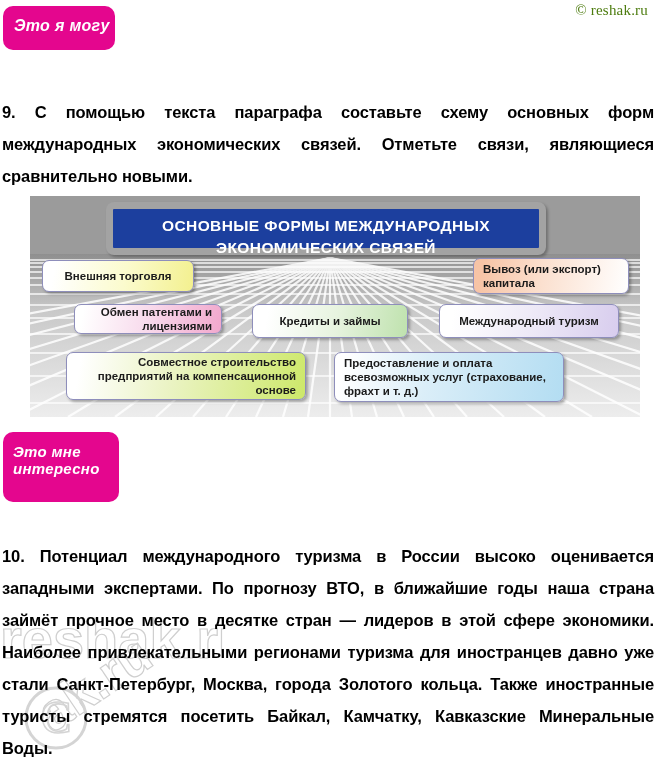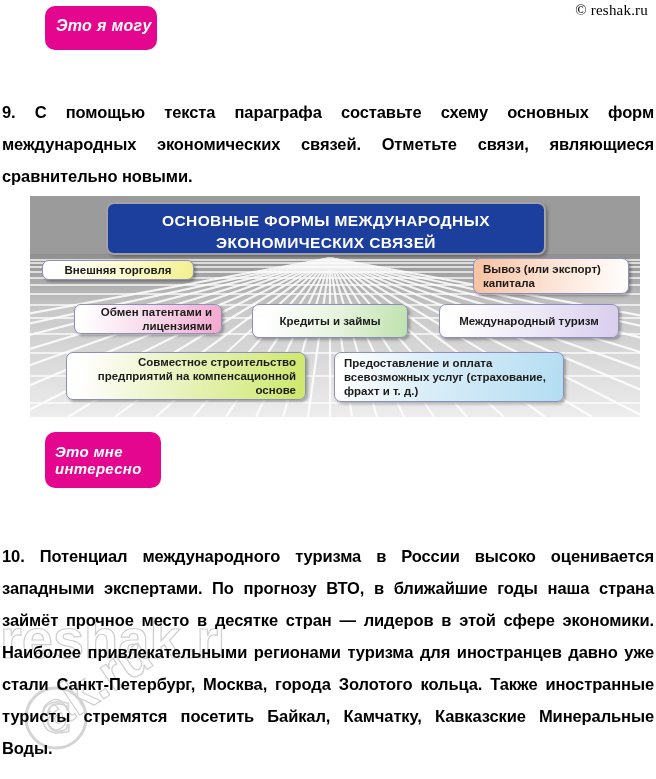--- a/index.html
+++ b/index.html
@@ -16,49 +16,48 @@
     color: #000000;
   }
 
   
   .copyright {
     position: absolute;
     top: 2px;
     right: 8px;
     font-family: "Liberation Serif", serif;
     font-size: 15px;
-    color: #000000;
+    color: #4d7c0f;
     letter-spacing: 0.2px;
   }
 
   
   .badge {
     position: absolute;
     background: #e4068e;
     border-radius: 10px;
     color: #ffffff;
     font-weight: bold;
     font-style: italic;
     letter-spacing: 0.3px;
     box-sizing: border-box;
-    margin-left: 42px;
   }
   .badge-can {
     left: 3px;
     top: 6px;
     width: 112px;
     height: 44px;
     font-size: 16px;
     padding: 11px 0 0 11px;
   }
   .badge-interesting {
     left: 3px;
     top: 432px;
     width: 116px;
-    height: 56px;
+    height: 70px;
     font-size: 15px;
     line-height: 17px;
     padding: 11px 0 0 10px;
   }
   .badge-interesting .l1 { display: block; }
   .badge-interesting .l2 { display: block; }
 
   
   .para {
     position: absolute;
@@ -109,21 +108,21 @@
     width: 610px;
     height: 221px;
   }
   .title-banner {
     position: absolute;
     left: 76px;
     top: 6px;
     width: 440px;
     height: 53px;
     background: #1c3f9e;
-    border: 2px solid #a3a3a3;
+    border: 7px solid #a3a3a3;
     border-radius: 8px;
     color: #ffffff;
     font-size: 15.5px;
     font-weight: bold;
     line-height: 22px;
     letter-spacing: 0.4px;
     text-align: center;
     padding-top: 6px;
     box-sizing: border-box;
     box-shadow: 2px 2px 3px rgba(0,0,0,0.28);
@@ -143,21 +142,21 @@
     box-shadow: 2px 2px 3px rgba(0,0,0,0.30);
     z-index: 6;
     display: flex;
     align-items: center;
     line-height: 14px;
   }
   .node span { display: block; width: 100%; }
 
   
   .node-trade {
-    left: 12px; top: 64px; width: 152px; height: 20px;
+    left: 12px; top: 64px; width: 152px; height: 32px;
     background: linear-gradient(100deg, #ffffff 8%, #fbfbcd 55%, #f3f08f 100%);
     text-align: center;
     padding: 0 6px;
   }
   .node-patents {
     left: 44px; top: 108px; width: 148px; height: 30px;
     background: linear-gradient(100deg, #ffffff 6%, #f8dced 48%, #f2a8cd 100%);
     text-align: right;
     padding: 0 9px 0 6px;
   }

